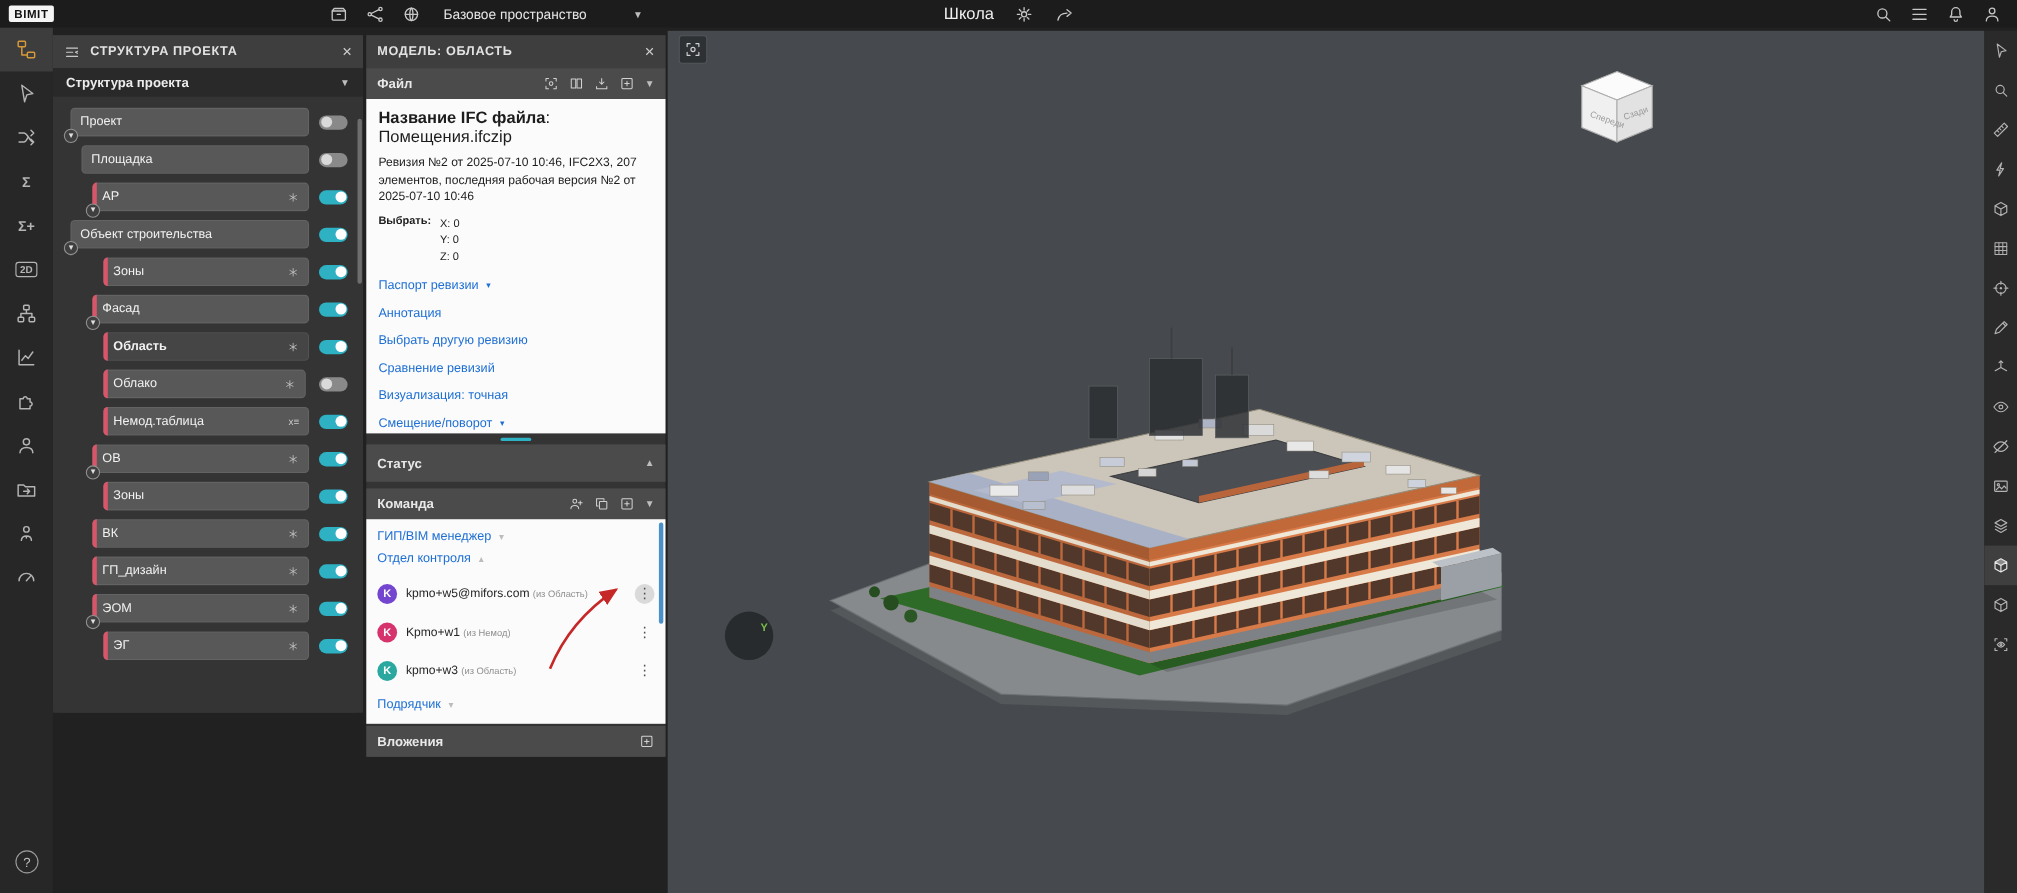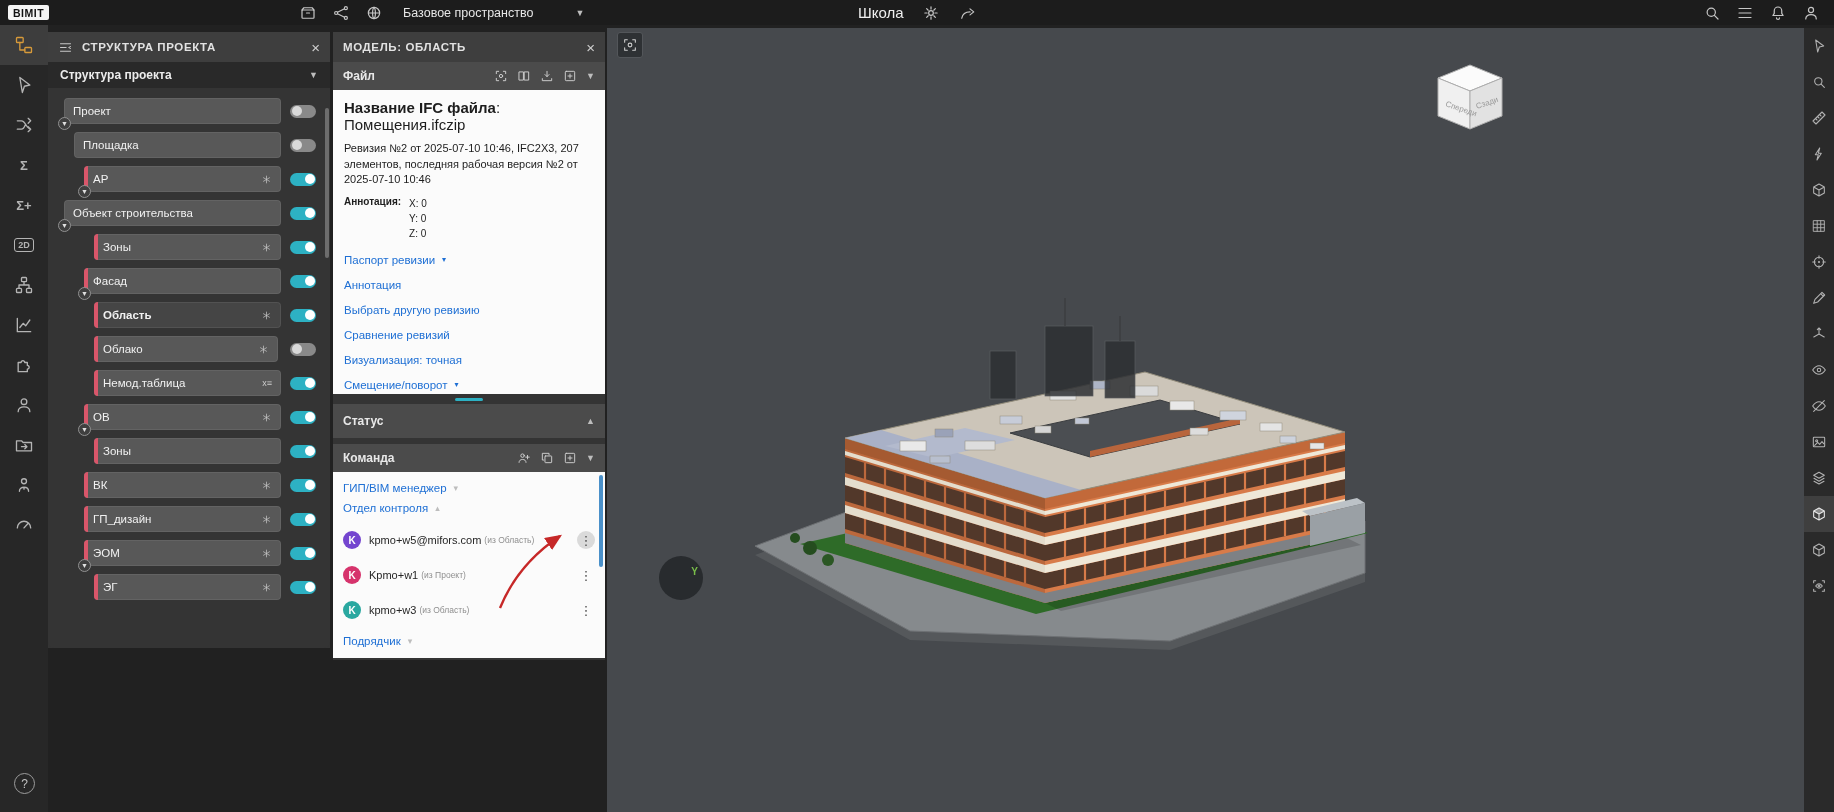--- a/index.html
+++ b/index.html
@@ -640,21 +640,21 @@
         <svg class="ic" viewBox="0 0 24 24">
             <use href="#s-plusbox"></use>
           </svg>
         <span class="chev">▼</span>
       </div>
     </div>
     <div class="file-body">
       <div class="f-line"><b>Название IFC файла</b><span>: Помещения.ifczip</span></div>
       <div class="f-par">Ревизия №2 от 2025-07-10 10:46, IFC2X3, 207 элементов, последняя рабочая версия №2 от 2025-07-10 10:46</div>
       <div class="offset">
-        <b>Аннотация:</b>
+        <b>Выбрать:</b>
         <div class="offset-vals">
           <div>X: 0</div>
           <div>Y: 0</div>
           <div>Z: 0</div>
         </div>
       </div>
       <div id="fileLinks">
           <div class="file-link">
             <span>Паспорт ревизии</span>
             <span class="chev">▾</span>
@@ -731,37 +731,45 @@
       <div id="teamMembers">
           <div class="member">
             <div class="avatar" style="background: rgb(116, 69, 207);">K</div>
             <span class="m-name">kpmo+w5@mifors.com</span>
             <span class="m-origin">(из Область)</span>
             <div class="kebab open">⋮</div>
           </div>
           <div class="member">
             <div class="avatar" style="background: rgb(214, 51, 108);">K</div>
             <span class="m-name">Kpmo+w1</span>
-            <span class="m-origin">(из Проект)</span>
+            <span class="m-origin">(из Немод)</span>
             <div class="kebab">⋮</div>
           </div>
           <div class="member">
             <div class="avatar" style="background: rgb(42, 168, 160);">K</div>
             <span class="m-name">kpmo+w3</span>
             <span class="m-origin">(из Область)</span>
             <div class="kebab">⋮</div>
           </div>
         </div>
       <div class="group-link">
         <span>Подрядчик</span>
         <span class="chev">▾</span>
       </div>
       <div class="team-scroll"></div>
     </div>
 
+    <div class="sec-bar" style="height:28px">
+      <span class="sec-title">Вложения</span>
+      <div class="sec-icons">
+          <svg class="ic" viewBox="0 0 24 24">
+            <use href="#s-plusbox"></use>
+          </svg>
+        </div>
+    </div>
   </aside>
 
   <main class="viewport">
     <svg class="bld" id="bldSvg" width="650" height="480" viewBox="0 0 650 480">
         <polygon points="20,359 270,266 445,262 630,334 630,386 435,454 175,444" fill="#55585b"></polygon>
         <polygon points="20,350 270,257 445,253 630,325 630,377 435,445 175,435" fill="#868a8d" stroke="#6e7174" stroke-width="1"></polygon>
         <polygon points="301,418 65,348 417,267 633,337" fill="#2e6b28"></polygon>
         <polygon points="310,407 610,341 626,349 326,415" fill="rgba(0,0,0,0.15)"></polygon>
         <circle cx="75" cy="352" r="7" fill="#254d1f"></circle>
         <circle cx="93" cy="364" r="6" fill="#2b5724"></circle>

